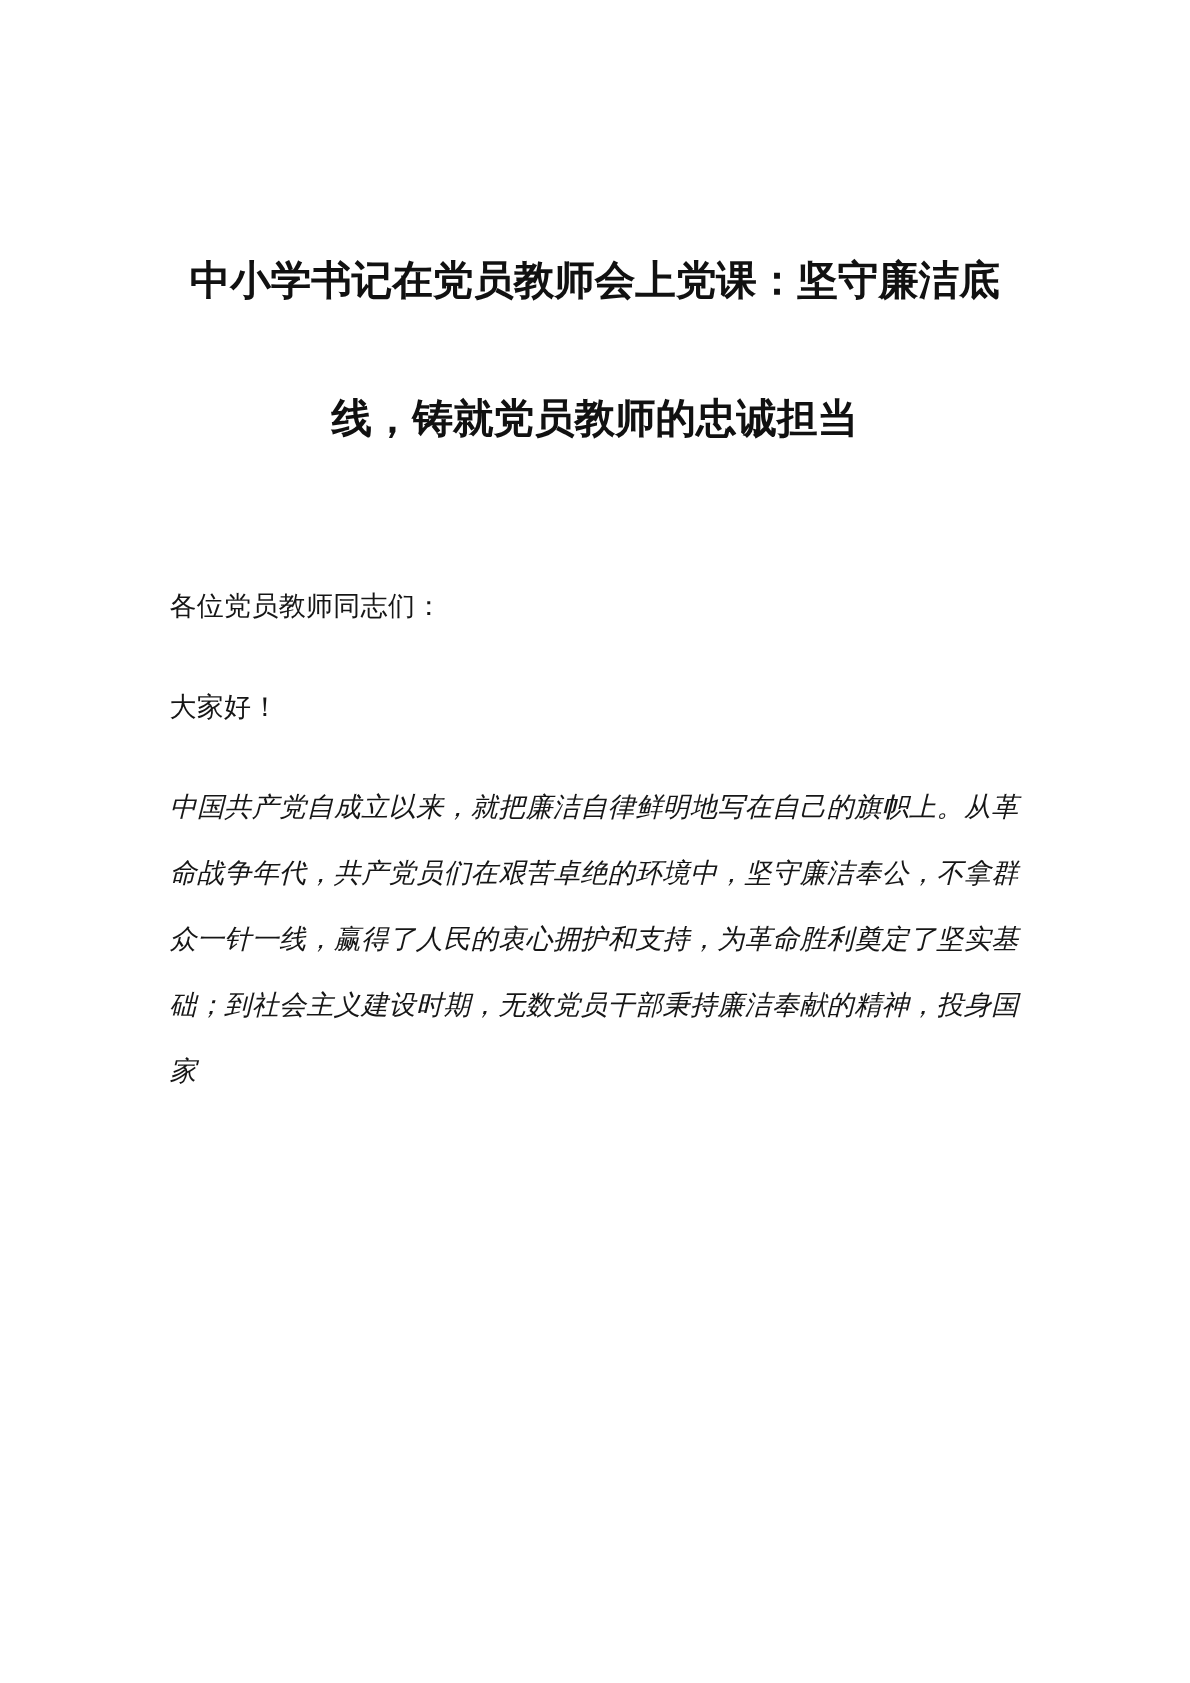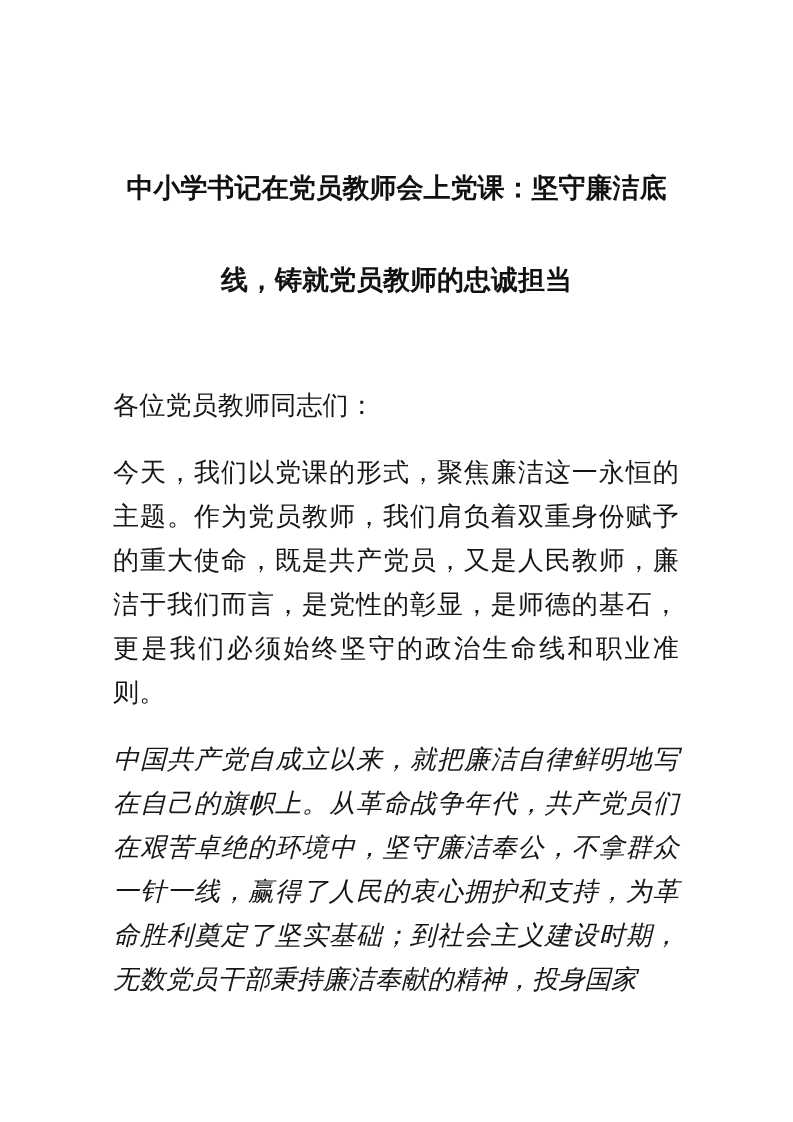--- a/index.html
+++ b/index.html
@@ -35,21 +35,21 @@
     color: #111111;
     white-space: normal;
   }
   .body-block {
     position: absolute;
     left: 113px;
     top: 383px;
     width: 566px;
   }
   .para {
-    font-size: 26px;
+    font-size: 18px;
     line-height: 44px;
     color: #161616;
     text-align: justify;
     text-justify: inter-character;
     margin: 0 0 23px 0;
     letter-spacing: 0.2px;
   }
   .para:last-child {
     margin-bottom: 0;
     font-style: italic;
@@ -60,17 +60,17 @@
 </style>
 </head>
 <body>
 
 <div class="page">
 
   <h1 class="doc-title">中小学书记在党员教师会上党课：坚守廉洁底线，铸就党员教师的忠诚担当</h1>
 
   <div class="body-block">
     <p class="para short">各位党员教师同志们：</p>
-    <p class="para">今天，我们以党课的形式，聚焦廉洁这一永恒的主题。作为党员教师，我们肩负着双重身份赋予的重大使命，既是共产党员，又是人民教师，廉洁于我们而言，是党性的彰显，是师德的基石，更是我们必须始终坚守的政治生命线和职业准则。</p>
+    <p class="para short">大家好！</p>
     <p class="para">中国共产党自成立以来，就把廉洁自律鲜明地写在自己的旗帜上。从革命战争年代，共产党员们在艰苦卓绝的环境中，坚守廉洁奉公，不拿群众一针一线，赢得了人民的衷心拥护和支持，为革命胜利奠定了坚实基础；到社会主义建设时期，无数党员干部秉持廉洁奉献的精神，投身国家</p>
   </div>
 
 </div>
 
 </body></html>

